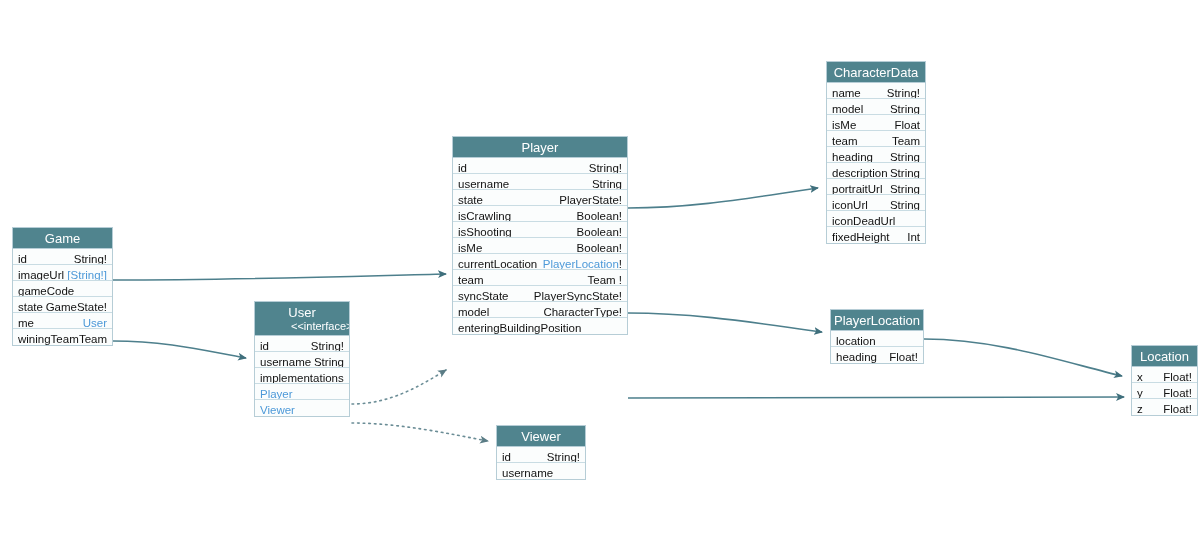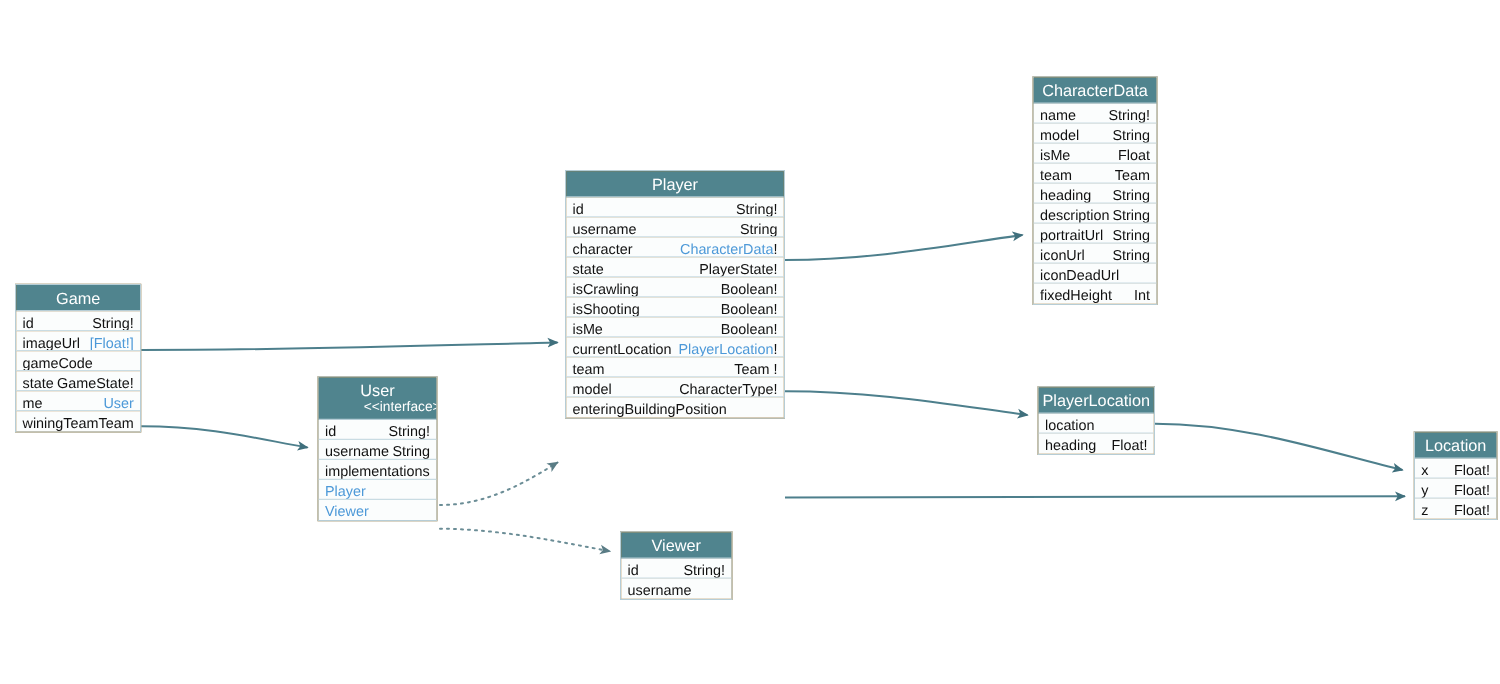--- a/index.html
+++ b/index.html
@@ -106,21 +106,21 @@
   </svg>
 
   <div class="entity" id="ent-game">
     <div class="ent-header">Game</div>
     <div class="ent-row">
       <span class="fname">id</span>
       <span class="ftype">String!</span>
     </div>
     <div class="ent-row">
       <span class="fname">imageUrl</span>
-      <span class="ftype link">[Float!]</span>
+      <span class="ftype link">[String!]</span>
     </div>
     <div class="ent-row">
       <span class="fname">gameCode</span>
       <span class="ftype">String!</span>
     </div>
     <div class="ent-row">
       <span class="fname">state</span>
       <span class="ftype">GameState!</span>
     </div>
     <div class="ent-row">
@@ -155,24 +155,20 @@
     <div class="ent-header">Player</div>
     <div class="ent-row">
       <span class="fname">id</span>
       <span class="ftype">String!</span>
     </div>
     <div class="ent-row">
       <span class="fname">username</span>
       <span class="ftype">String</span>
     </div>
     <div class="ent-row">
-      <span class="fname">character</span>
-      <span class="ftype"><span class="link">CharacterData</span><span class="bang">!</span></span>
-    </div>
-    <div class="ent-row">
       <span class="fname">state</span>
       <span class="ftype">PlayerState!</span>
     </div>
     <div class="ent-row">
       <span class="fname">isCrawling</span>
       <span class="ftype">Boolean!</span>
     </div>
     <div class="ent-row">
       <span class="fname">isShooting</span>
       <span class="ftype">Boolean!</span>
@@ -183,20 +179,24 @@
     </div>
     <div class="ent-row">
       <span class="fname">currentLocation</span>
       <span class="ftype"><span class="link">PlayerLocation</span><span class="bang">!</span></span>
     </div>
     <div class="ent-row">
       <span class="fname">team</span>
       <span class="ftype">Team !</span>
     </div>
     <div class="ent-row">
+      <span class="fname">syncState</span>
+      <span class="ftype">PlayerSyncState!</span>
+    </div>
+    <div class="ent-row">
       <span class="fname">model</span>
       <span class="ftype">CharacterType!</span>
     </div>
     <div class="ent-row">
       <span class="fname">enteringBuildingPosition</span>
       <span class="ftype link">Location</span>
     </div>
   </div>
 
   <div class="entity" id="ent-characterdata">

